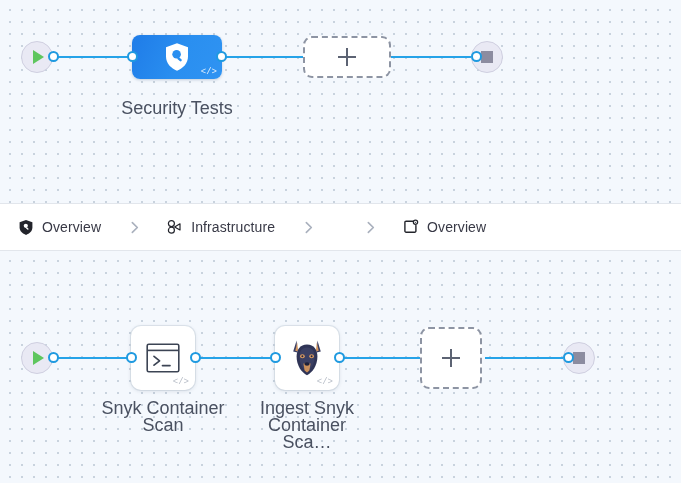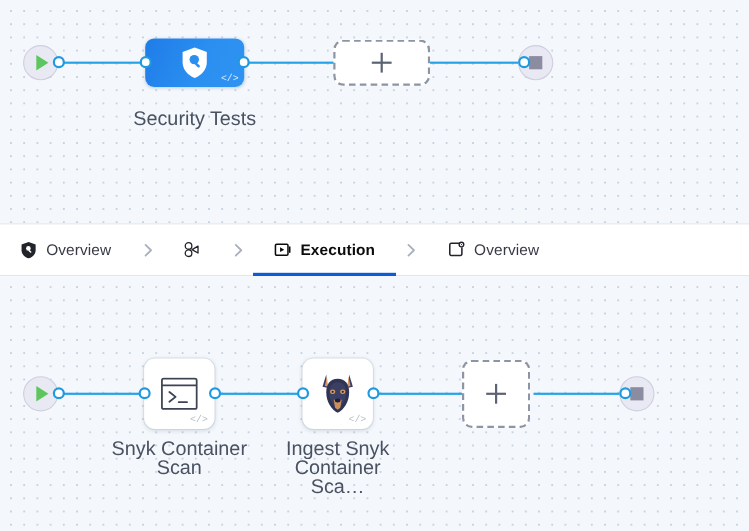--- a/index.html
+++ b/index.html
@@ -191,36 +191,29 @@
         <path d="M4 1.5 L8.6 6 L4 10.5" fill="none" stroke="#a9b0bd" stroke-width="1.5" stroke-linecap="round" stroke-linejoin="round"></path>
       </svg>
     </span>
 
     <div class="tab">
       <svg class="tab-ico" viewBox="0 0 16 16">
         <circle cx="4.4" cy="4.6" r="3" fill="none" stroke="#22242b" stroke-width="1.2"></circle>
         <circle cx="4.4" cy="11.2" r="3" fill="none" stroke="#22242b" stroke-width="1.2"></circle>
         <path d="M7.6 7.9 L13 4.8 L13 11 Z" fill="none" stroke="#22242b" stroke-width="1.2" stroke-linejoin="round"></path>
       </svg>
+      <span class="tab-label">Infrastructure</span>
     </div>
 
     <span class="chev">
       <svg viewBox="0 0 12 12">
         <path d="M4 1.5 L8.6 6 L4 10.5" fill="none" stroke="#a9b0bd" stroke-width="1.5" stroke-linecap="round" stroke-linejoin="round"></path>
       </svg>
     </span>
 
-    <div class="tab active">
-      <svg class="tab-ico" viewBox="0 0 16 16">
-        <rect x="1.4" y="3" width="11.4" height="10" rx="1.1" fill="none" stroke="#0b0b0d" stroke-width="1.4"></rect>
-        <path d="M5.6 5.8 L9.4 8 L5.6 10.2 Z" fill="#0b0b0d"></path>
-        <path d="M14.4 5.6 V10.4" stroke="#0b0b0d" stroke-width="1.4" stroke-linecap="round"></path>
-      </svg>
-      <span class="tab-label">Execution</span>
-    </div>
 
     <span class="chev">
       <svg viewBox="0 0 12 12">
         <path d="M4 1.5 L8.6 6 L4 10.5" fill="none" stroke="#a9b0bd" stroke-width="1.5" stroke-linecap="round" stroke-linejoin="round"></path>
       </svg>
     </span>
 
     <div class="tab">
       <svg class="tab-ico" viewBox="0 0 16 16">
         <path d="M10.4 2.2 H3.1 A1.2 1.2 0 0 0 1.9 3.4 V12 A1.2 1.2 0 0 0 3.1 13.2 H11.7 A1.2 1.2 0 0 0 12.9 12 V6.4" fill="none" stroke="#22242b" stroke-width="1.4" stroke-linecap="round"></path>

